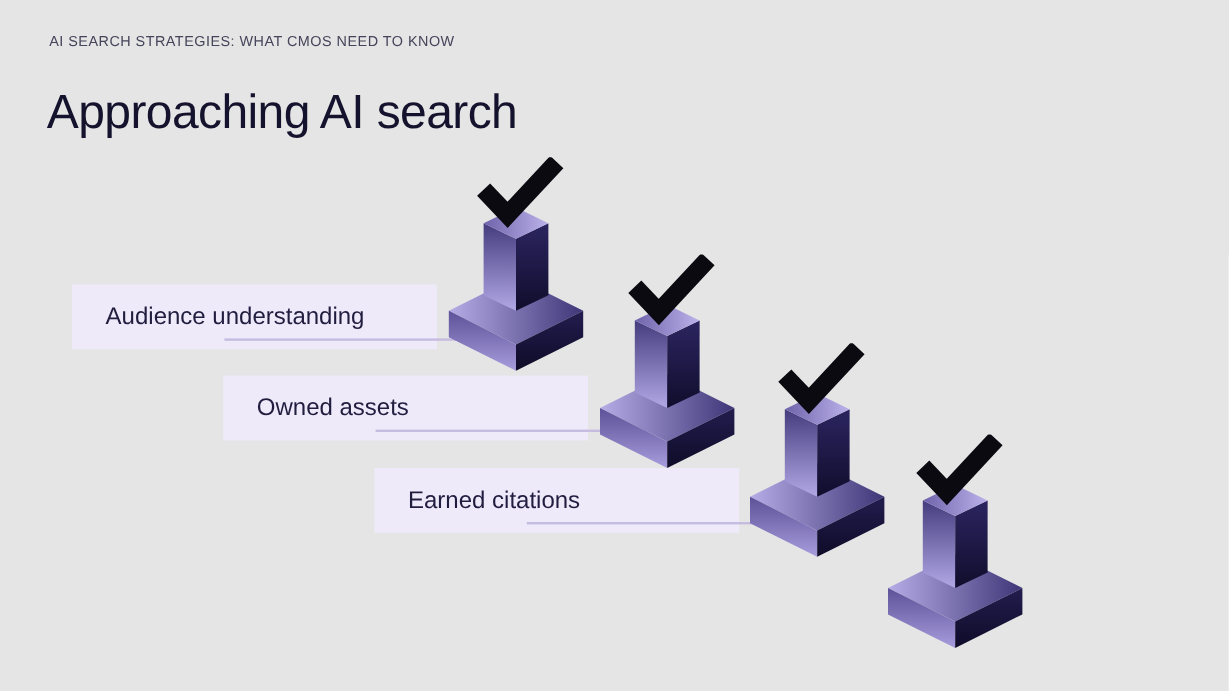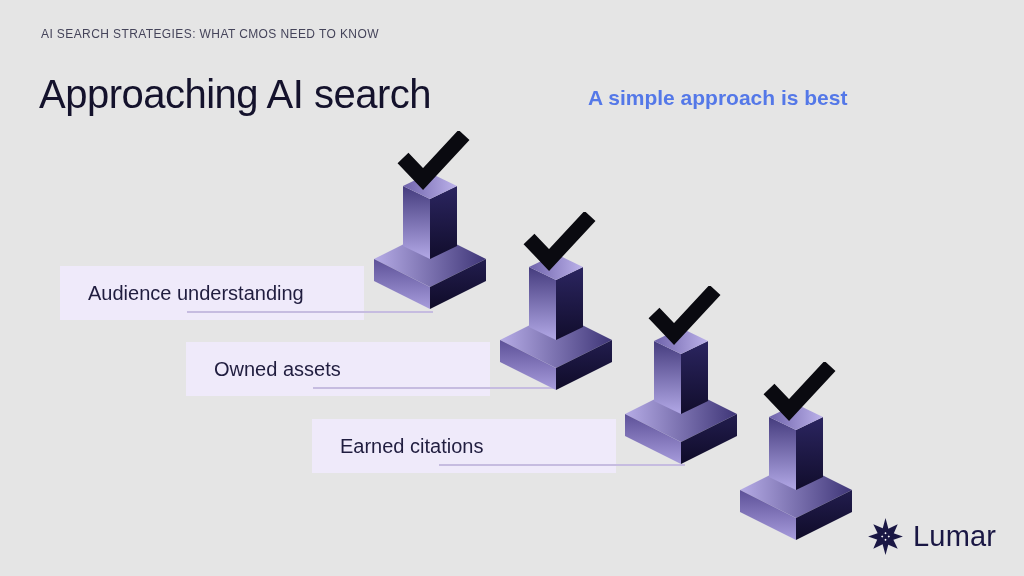--- a/index.html
+++ b/index.html
@@ -46,21 +46,20 @@
 
   .band {
     position: absolute;
     height: 54px;
     width: 304px;
     background: #efeafa;
     display: flex;
     align-items: center;
     padding-left: 28px;
     z-index: 1;
-    margin-top: 29px;
   }
   .band-label {
     font-size: 20px;
     font-weight: 400;
     color: #201d3f;
     white-space: nowrap;
   }
   .band-underline {
     position: absolute;
     left: 127px;
@@ -142,21 +141,20 @@
         <polygon points="60,42 87,55 60,68 33,55" fill="url(#gColTop)"></polygon>
         <polygon points="4,128 60,156 60,178 4,150" fill="url(#gBaseL)"></polygon>
         <polygon points="60,156 116,128 116,150 60,178" fill="url(#gBaseR)"></polygon>
         <path d="M33,27 L53,48 L94,4" fill="none" stroke="#0a0a10" stroke-width="15"></path>
       </symbol>
     </defs>
   </svg>
 
   <div class="eyebrow">AI SEARCH STRATEGIES: WHAT CMOS NEED TO KNOW</div>
   <h1 class="title">Approaching AI search</h1>
-  <div class="subtitle">A simple approach is best</div>
 
   <div class="band band-1">
     <span class="band-label">Audience understanding</span>
     <span class="band-underline"></span>
   </div>
   <div class="band band-3">
     <span class="band-label">Earned citations</span>
     <span class="band-underline"></span>
   </div>
   <div class="band band-2">
@@ -170,24 +168,14 @@
   <svg class="podium podium-2" viewBox="0 0 120 180">
       <use href="#podium"></use>
     </svg>
   <svg class="podium podium-3" viewBox="0 0 120 180">
       <use href="#podium"></use>
     </svg>
   <svg class="podium podium-4" viewBox="0 0 120 180">
       <use href="#podium"></use>
     </svg>
 
-  <div class="logo">
-    <svg class="logo-star" viewBox="0 0 100 100">
-      <polygon fill="#1a1744" points="50,0 60,37 97,50 60,63 50,100 40,63 3,50 40,37"></polygon>
-      <polygon fill="#1a1744" points="17,17 52,32 83,17 68,52 83,83 48,68 17,83 32,48"></polygon>
-      <polygon fill="#ffffff" points="50,38 62,50 50,62 38,50"></polygon>
-      <rect x="46" y="40" width="8" height="20" fill="#1a1744" transform="rotate(45 50 50)"></rect>
-      <rect x="46" y="40" width="8" height="20" fill="#1a1744" transform="rotate(-45 50 50)"></rect>
-    </svg>
-    <span class="logo-text">Lumar</span>
-  </div>
 
 </div>
 
 </body></html>

